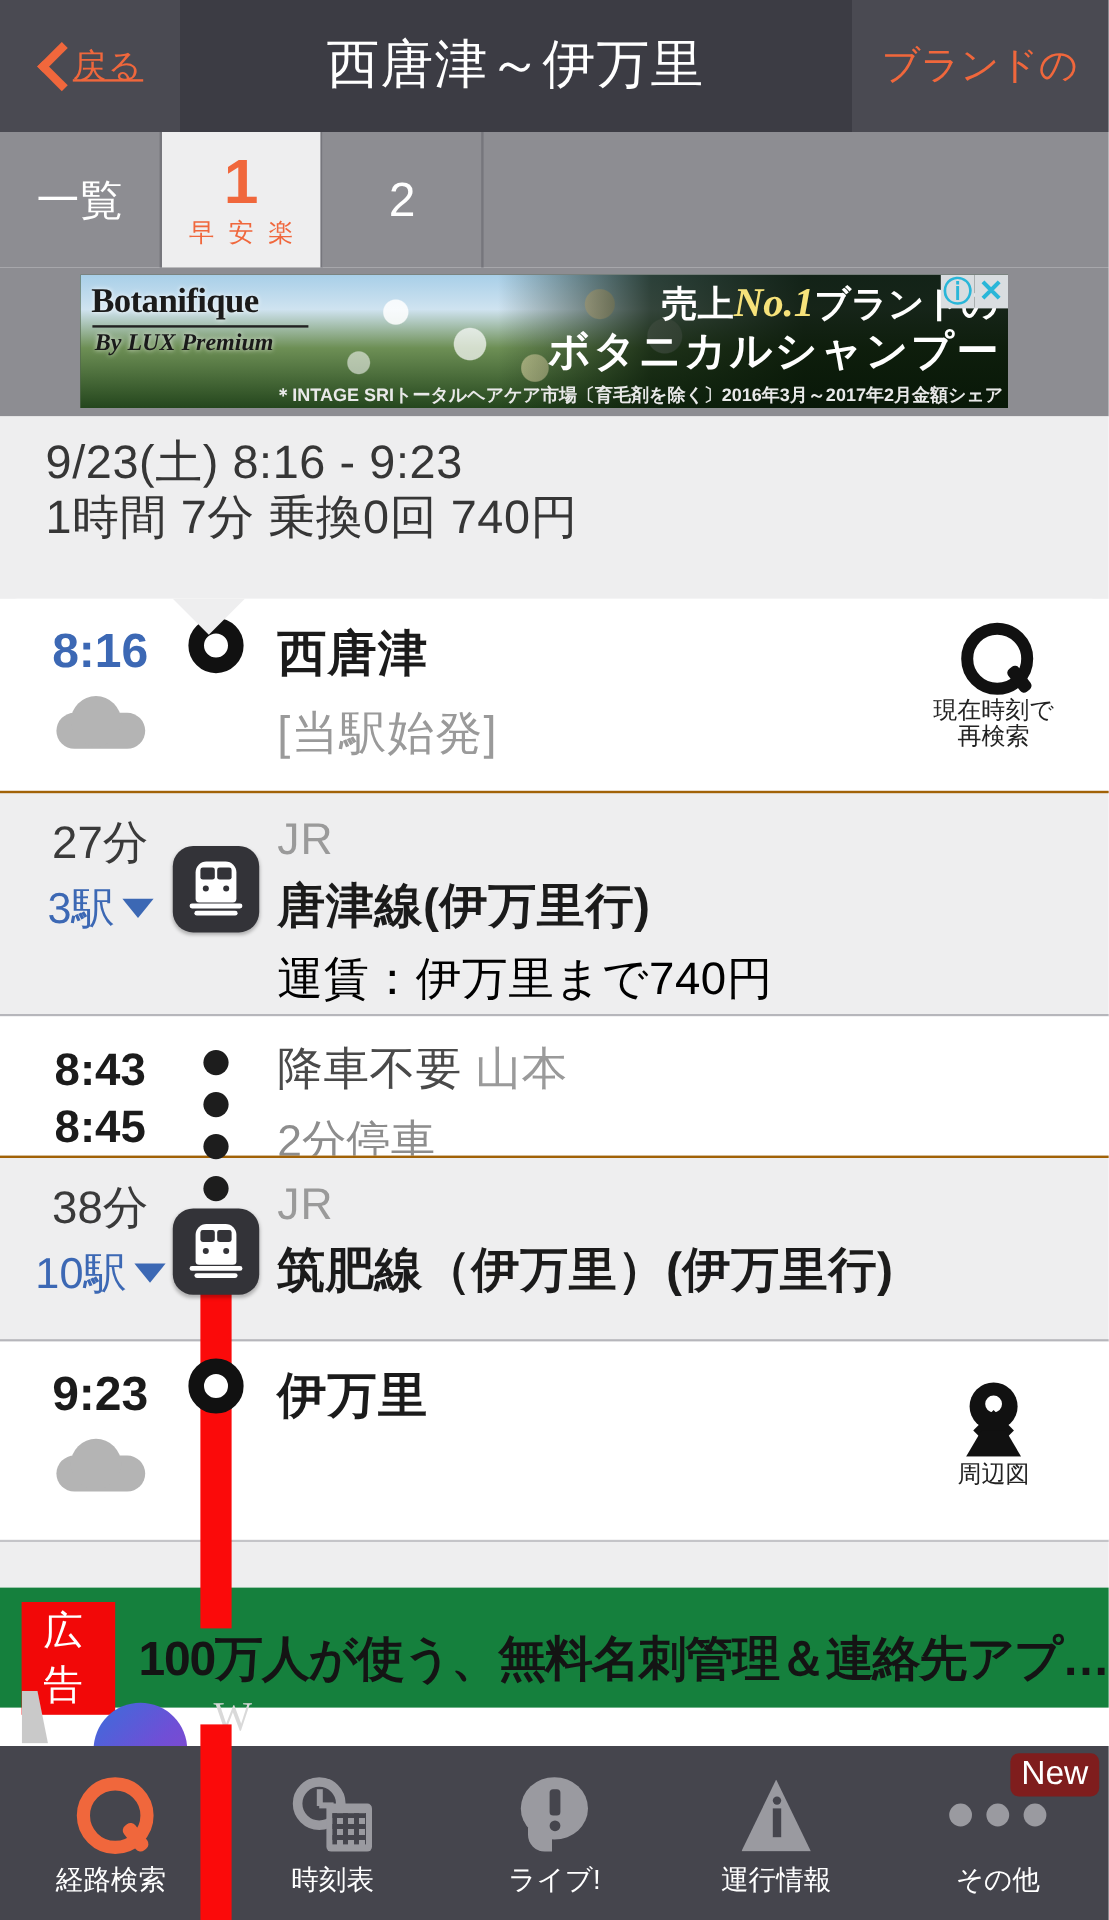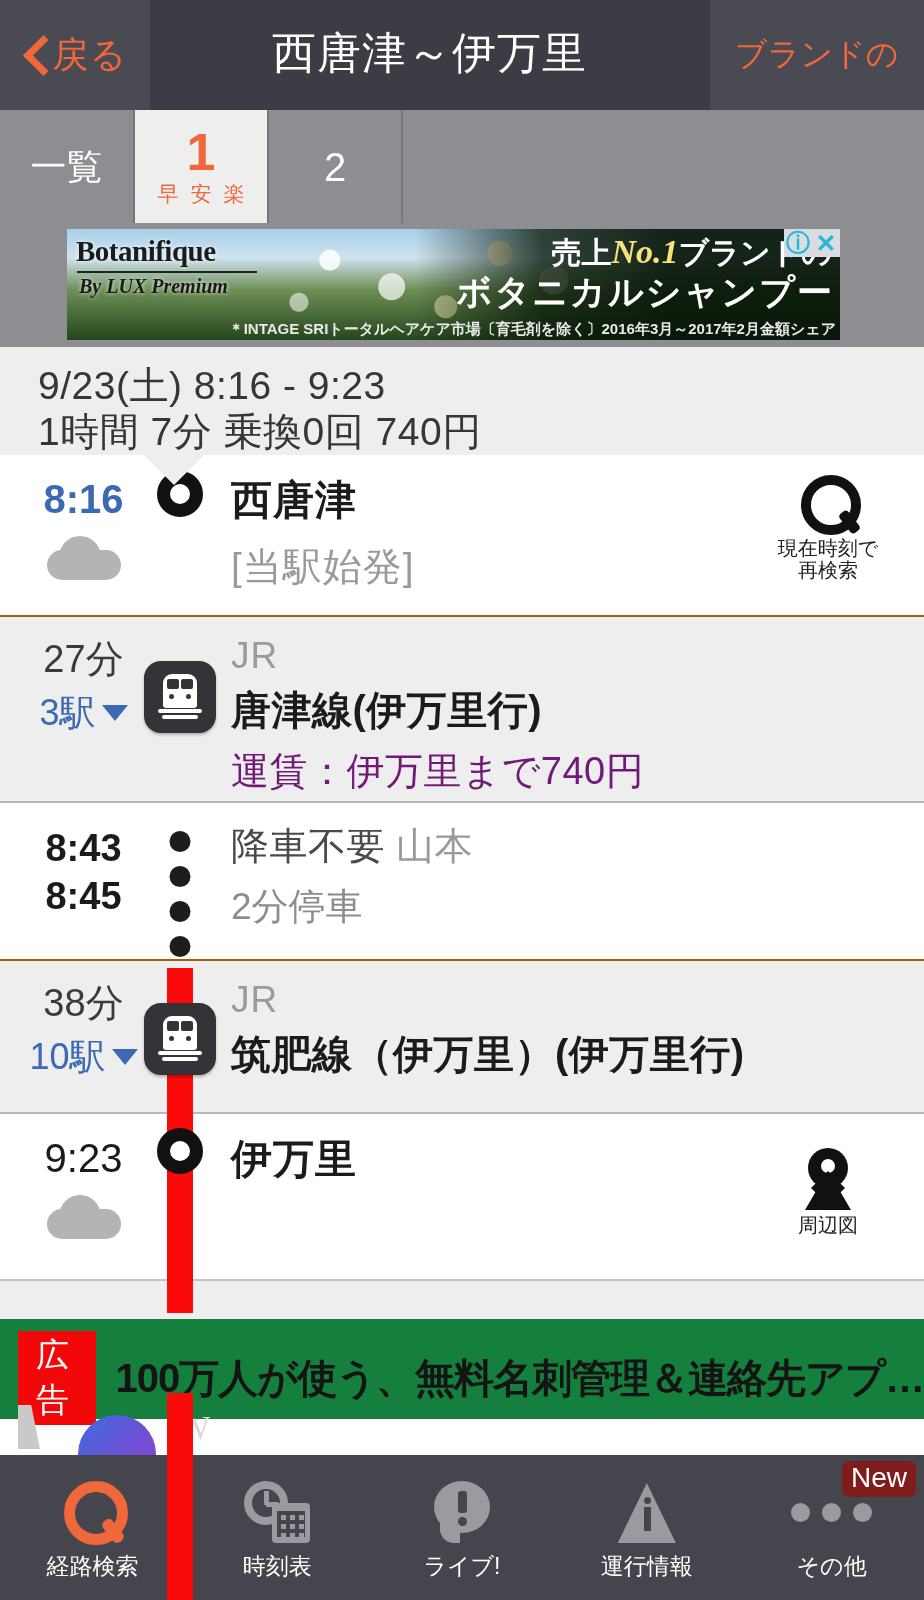--- a/index.html
+++ b/index.html
@@ -20,21 +20,21 @@
     justify-content:center; gap:4px; cursor:pointer;
   }
   .nav-back .chev{
     width:26px; height:42px; position:relative; flex:none;
   }
   .nav-back .chev:before{
     content:""; position:absolute; left:6px; top:7px; width:22px; height:22px;
     border-left:7px solid #f0673c; border-bottom:7px solid #f0673c;
     transform:rotate(45deg);
   }
-  .nav-back span{ color:#f0673c; font-size:36px; letter-spacing:1px;}
+  .nav-back span{ color:#f0673c; font-size:28px; letter-spacing:1px;text-decoration:underline;}
   .nav-title{
     position:relative; z-index:2; flex:1; display:flex; align-items:center; justify-content:center;
     color:#ffffff; font-size:44px; letter-spacing:1px; padding-bottom:4px;
   }
   .nav-plus{
     position:relative; z-index:2; width:215px; display:flex; align-items:center;
     justify-content:center; color:#f0673c; font-size:32px; cursor:pointer;
   }
   
   .tabbar{ height:113px; background:#8d8d92; display:flex; }
@@ -98,42 +98,42 @@
   }
   .ad-ctl{ position:absolute; right:0; top:0; display:flex; }
   .ad-ctl div{
     width:28px; height:28px; background:#d9dde0; display:flex; align-items:center;
     justify-content:center; color:#29b6d8; font-size:24px; font-weight:bold;
     font-family:"Liberation Serif","DejaVu Serif",serif; cursor:pointer;
   }
   .ad-ctl .x{ font-family:"Liberation Sans",sans-serif; font-size:25px; }
   
   .summary{
-    height:108px; background:#eeeeef; padding:16px 0 0 38px; position:relative;
+    height:152px; background:#eeeeef; padding:16px 0 0 38px; position:relative;
   }
   .summary div{ color:#363636; font-size:39px; line-height:1.18; letter-spacing:.5px; }
   .summary .notch{
     position:absolute; left:144px; bottom:-30px; width:0; height:0;
     border-left:30px solid transparent; border-right:30px solid transparent;
     border-top:30px solid #eeeeef; z-index:5;
   }
   
   .route{ position:relative; }
   .line-rail{
     position:absolute; left:167px; width:26px; background:#fb0a0a; z-index:1;
   }
   .row{ position:relative; display:flex; }
   .row-station{ background:#ffffff; }
   .row-leg{ background:#eeeeef; border-top:2px solid #a16207; border-bottom:2px solid #b6b6bb;}
   .col-left{ width:167px; flex:none; padding-top:22px; text-align:center; }
   .col-mid{ width:26px; flex:none; position:relative; }
   .col-right{ flex:1; padding-top:18px; padding-left:38px; position:relative; }
   .time{ font-size:40px; letter-spacing:0; }
   .time-dep{ color:#3c68b4; font-weight:bold; }
-  .time-arr{ color:#1b1b1b; font-weight:normal; }
+  .time-arr{ color:#1b1b1b; font-weight:bold; }
   .time-stop{ color:#1b1b1b; font-weight:bold; font-size:38px; line-height:1.25; }
   .cloud{ margin:14px auto 0; width:74px; height:44px; position:relative; }
   .cloud:before{
     content:""; position:absolute; left:0; bottom:0; width:74px; height:30px;
     background:#b4b4b4; border-radius:16px;
   }
   .cloud:after{
     content:""; position:absolute; left:12px; top:0; width:42px; height:42px;
     background:#b4b4b4; border-radius:50%;
   }
@@ -165,21 +165,21 @@
   .train-g .w1,.train-g .w2{ position:absolute; top:5px; width:12px; height:10px; background:#333338; border-radius:2px;}
   .train-g .w1{ left:9px; } .train-g .w2{ left:23px; }
   .train-g .d1,.train-g .d2{ position:absolute; top:20px; width:5px; height:5px; border-radius:50%; background:#333338;}
   .train-g .d1{ left:11px;} .train-g .d2{ left:28px;}
   .train-g .sk{ position:absolute; left:0; top:35px; width:44px; height:4px; background:#fff; border-radius:2px;}
   .train-g .sk2{ position:absolute; left:4px; top:41px; width:36px; height:4px; background:#fff; border-radius:2px;}
   .st-name{ color:#1b1b1b; font-size:41px; font-weight:bold; letter-spacing:1px; }
   .st-sub{ color:#9a9a9a; font-size:39px; margin-top:12px; letter-spacing:1px;}
   .leg-op{ color:#9a9a9a; font-size:37px; letter-spacing:1px; }
   .leg-name{ color:#1b1b1b; font-size:40px; font-weight:bold; margin-top:6px; letter-spacing:.5px;}
-  .leg-fare{ color:#701a75; font-size:38px; margin-top:8px; letter-spacing:.5px;}
+  .leg-fare{ color:#000000; font-size:38px; margin-top:8px; letter-spacing:.5px;}
   .stop-note{ color:#4a4a4a; font-size:38px; letter-spacing:.5px;}
   .stop-note .sname{ color:#9a9a9a; }
   .stop-note2{ color:#8d8d8d; font-size:37px; margin-top:10px; }
   .action{
     position:absolute; right:36px; top:20px; width:120px; text-align:center; cursor:pointer;
   }
   .action .cap{ color:#222; font-size:20px; line-height:1.1; margin-top:4px; }
   .mag{ width:58px; height:58px; margin:0 auto; position:relative; }
   .mag:before{
     content:""; position:absolute; left:2px; top:0; width:40px; height:40px;
@@ -370,21 +370,21 @@
         </div>
       </div>
     </div>
     <div class="col-right">
       <div class="leg-op">JR</div>
       <div class="leg-name">唐津線(伊万里行)</div>
       <div class="leg-fare">運賃：伊万里まで740円</div>
     </div>
   </div>
 
-  <div class="row row-station" style="height:156px;">
+  <div class="row row-station" style="height:116px;">
     <div class="col-left">
       <div class="time-stop">8:43</div>
       <div class="time-stop">8:45</div>
     </div>
     <div class="col-mid">
       <div class="dots" style="top:28px;">
         <i></i>
           <i></i>
           <i></i>
           <i></i>

